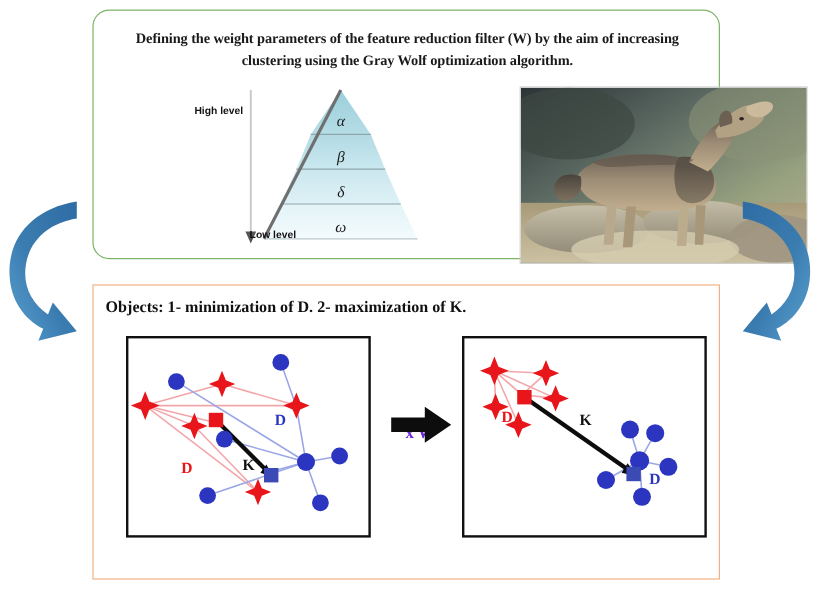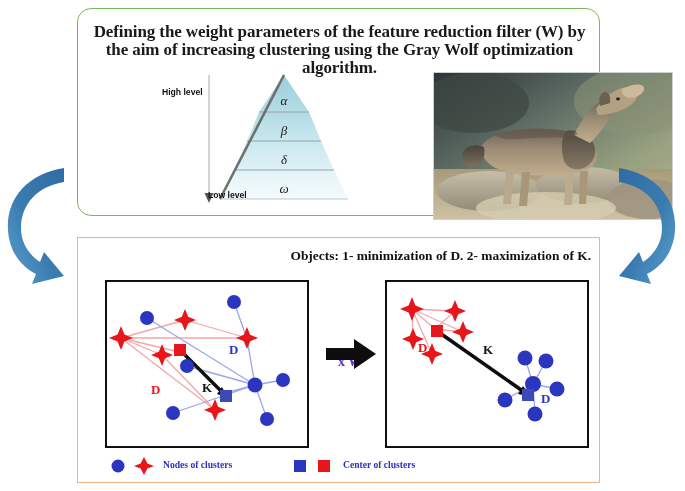--- a/index.html
+++ b/index.html
@@ -13,21 +13,21 @@
   #stage{position:absolute;left:0;top:0;width:685px;height:491px;}
 
   
   .top-panel{
     position:absolute;left:77px;top:8px;width:523px;height:208px;
     border:1.6px solid #7cb566;border-radius:14px;background:#fff;
     box-sizing:border-box;
   }
   .top-title{
     position:absolute;left:12px;top:14px;width:499px;
-    text-align:center;font-size:17px;line-height:18px;color:#1a1a1a;
+    text-align:center;font-size:12px;line-height:18px;color:#1a1a1a;
     font-family:"Liberation Serif", serif;font-weight:600;
     letter-spacing:-0.1px;
   }
 
   
   .pyr-wrap{position:absolute;left:84px;top:58px;width:190px;height:146px;}
   .pyr-label{
     position:absolute;font-family:"Liberation Sans", sans-serif;
     font-weight:bold;font-size:8.6px;color:#111;white-space:nowrap;
   }
@@ -39,21 +39,21 @@
     position:absolute;left:355px;top:63px;width:240px;height:148px;
     overflow:hidden;border:1px solid #cfcfcf;box-sizing:border-box;
   }
 
   
   .bot-panel{
     position:absolute;left:77px;top:237px;width:523px;height:246px;
     border:1.8px solid #f0b284;background:#fff;box-sizing:border-box;
   }
   .bot-title{
-    position:absolute;left:10px;top:10px;width:503px;text-align:right;
+    position:absolute;left:10px;top:10px;width:503px;text-align:left;
     font-size:13.4px;font-weight:bold;color:#111;
     font-family:"Liberation Serif", serif;
   }
 
   .plot-box{
     position:absolute;background:#fff;border:2.6px solid #101010;
     box-sizing:border-box;
   }
   .plot-left{left:27px;top:42px;width:204px;height:168px;}
   .plot-right{left:307px;top:42px;width:204px;height:168px;}
@@ -318,32 +318,20 @@
 
         <rect x="44" y="43" width="12" height="12" fill="#e8161a"></rect>
         <rect x="135" y="107" width="12" height="12" fill="#3b4ab5"></rect>
 
         <text x="31" y="70" font-family="Liberation Serif, serif" font-size="13" font-weight="bold" fill="#e8161a">D</text>
         <text x="154" y="121" font-family="Liberation Serif, serif" font-size="13" font-weight="bold" fill="#2b35c0">D</text>
         <text x="96" y="72" font-family="Liberation Serif, serif" font-size="13" font-weight="bold" fill="#111">K</text>
       </svg>
     </div>
 
-    <div class="legend">
-      <svg width="480" height="22" viewBox="0 0 480 22">
-
-        <circle cx="18" cy="11" r="6.5" fill="#2b35c0"></circle>
-        <path d="M44,2 L47.4,8.6 L54,11 L47.4,13.4 L44,20 L40.6,13.4 L34,11 L40.6,8.6 Z" fill="#e8161a"></path>
-
-        <rect x="194" y="5" width="12" height="12" fill="#2b35c0"></rect>
-        <rect x="218" y="5" width="12" height="12" fill="#e8161a"></rect>
-      </svg>
-      <div class="legend-text lg1-text">Nodes of clusters</div>
-      <div class="legend-text lg2-text">Center of clusters</div>
-    </div>
   </div>
 
   <div class="side-arrow arrow-left">
     <svg width="78" height="140" viewBox="0 0 78 140">
       <defs>
         <linearGradient id="laG" x1="1" y1="0" x2="0" y2="1">
           <stop offset="0%" stop-color="#2e6da4"></stop>
           <stop offset="55%" stop-color="#3b7cb0"></stop>
           <stop offset="100%" stop-color="#5aa0d0"></stop>
         </linearGradient>

